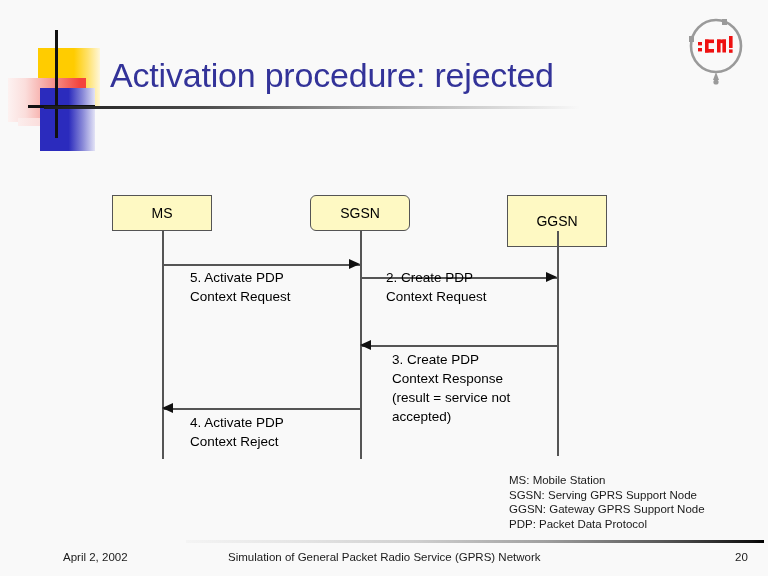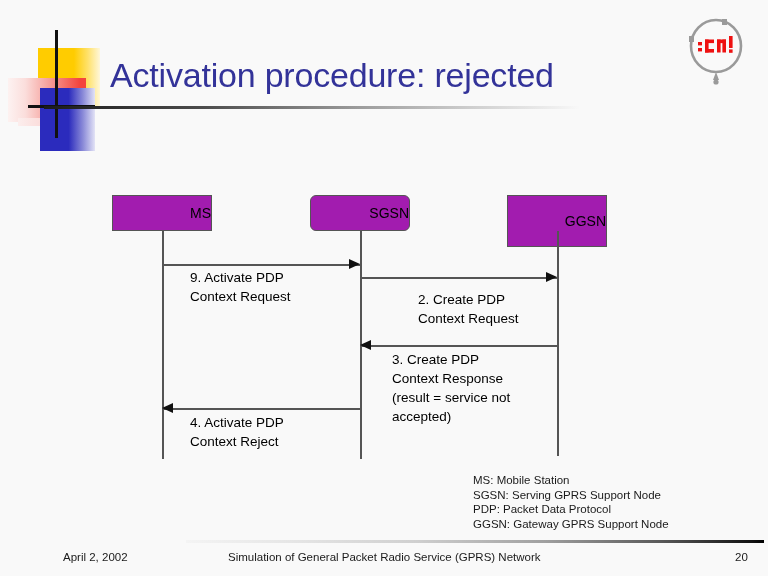--- a/index.html
+++ b/index.html
@@ -81,24 +81,24 @@
     font-size: 13.5px;
     font-weight: bold;
     color: #000;
   }
 
   
   .msc { position: absolute; left: 0; top: 0; width: 768px; height: 576px; }
   .entity-box {
     position: absolute;
     border: 1.4px solid #555;
-    background: #a21caf;
+    background: #fef9c3;
     display: flex;
     align-items: center;
-    justify-content: flex-end;
+    justify-content: center;
     font-size: 14px;
     color: #000;
     box-sizing: border-box;
   }
   .lifeline {
     position: absolute;
     width: 1.6px;
     background: #555;
   }
   .msg-line {
@@ -124,21 +124,21 @@
 
   
   .legend {
     position: absolute;
     left: 473px;
     top: 473px;
     font-size: 11.5px;
     color: #1a1a1a;
     line-height: 14.5px;
   }
-  .legend div { white-space: nowrap; }
+  .legend div { white-space: nowrap; margin-left: 36px; }
 
   
   .footer-rule {
     position: absolute;
     left: 186px;
     top: 540px;
     width: 578px;
     height: 2.5px;
     background: linear-gradient(to right, #f4f4f4 0%, #e6e6e6 18%, #cfcfcf 40%, #a0a0a0 62%, #5a5a5a 82%, #111 98%, #000 100%);
   }
@@ -209,46 +209,46 @@
     </div>
     <div class="lifeline" style="left:360px; top:231px; height:228px;"></div>
 
     <div class="entity-box" style="left:507px; top:195px; width:100px; height:52px;">
       <span>GGSN</span>
     </div>
     <div class="lifeline" style="left:557px; top:231px; height:225px;"></div>
 
     <div class="msg-line" style="left:162px; top:264px; width:198px;"></div>
     <div class="arrowhead right" style="left:349px; top:259px;"></div>
-    <div class="msg-label" style="left:190px; top:268px;">9. Activate PDP
+    <div class="msg-label" style="left:190px; top:268px;">5. Activate PDP
 Context Request</div>
 
     <div class="msg-line" style="left:360px; top:277px; width:197px;"></div>
     <div class="arrowhead right" style="left:546px; top:272px;"></div>
-    <div class="msg-label" style="left:386px; top:290px;margin-left:32px;">2. Create PDP
+    <div class="msg-label" style="left:386px; top:268px;">2. Create PDP
 Context Request</div>
 
     <div class="msg-line" style="left:360px; top:345px; width:197px;"></div>
     <div class="arrowhead left" style="left:360px; top:340px;"></div>
     <div class="msg-label" style="left:386px; top:350px;margin-left:6px;">3. Create PDP
 Context Response
 (result = service not
 accepted)</div>
 
     <div class="msg-line" style="left:162px; top:408px; width:198px;"></div>
     <div class="arrowhead left" style="left:162px; top:403px;"></div>
     <div class="msg-label" style="left:190px; top:413px;">4. Activate PDP
 Context Reject</div>
   </div>
 
   <div class="legend">
     <div>MS: Mobile Station</div>
     <div>SGSN: Serving GPRS Support Node</div>
+    <div>GGSN: Gateway GPRS Support Node</div>
     <div>PDP: Packet Data Protocol</div>
-    <div>GGSN: Gateway GPRS Support Node</div>
   </div>
 
   <div class="footer-rule"></div>
   <div class="footer-date">April 2, 2002</div>
   <div class="footer-center">Simulation of General Packet Radio Service (GPRS) Network</div>
   <div class="footer-page">20</div>
 
 </div>
 
 </body></html>

